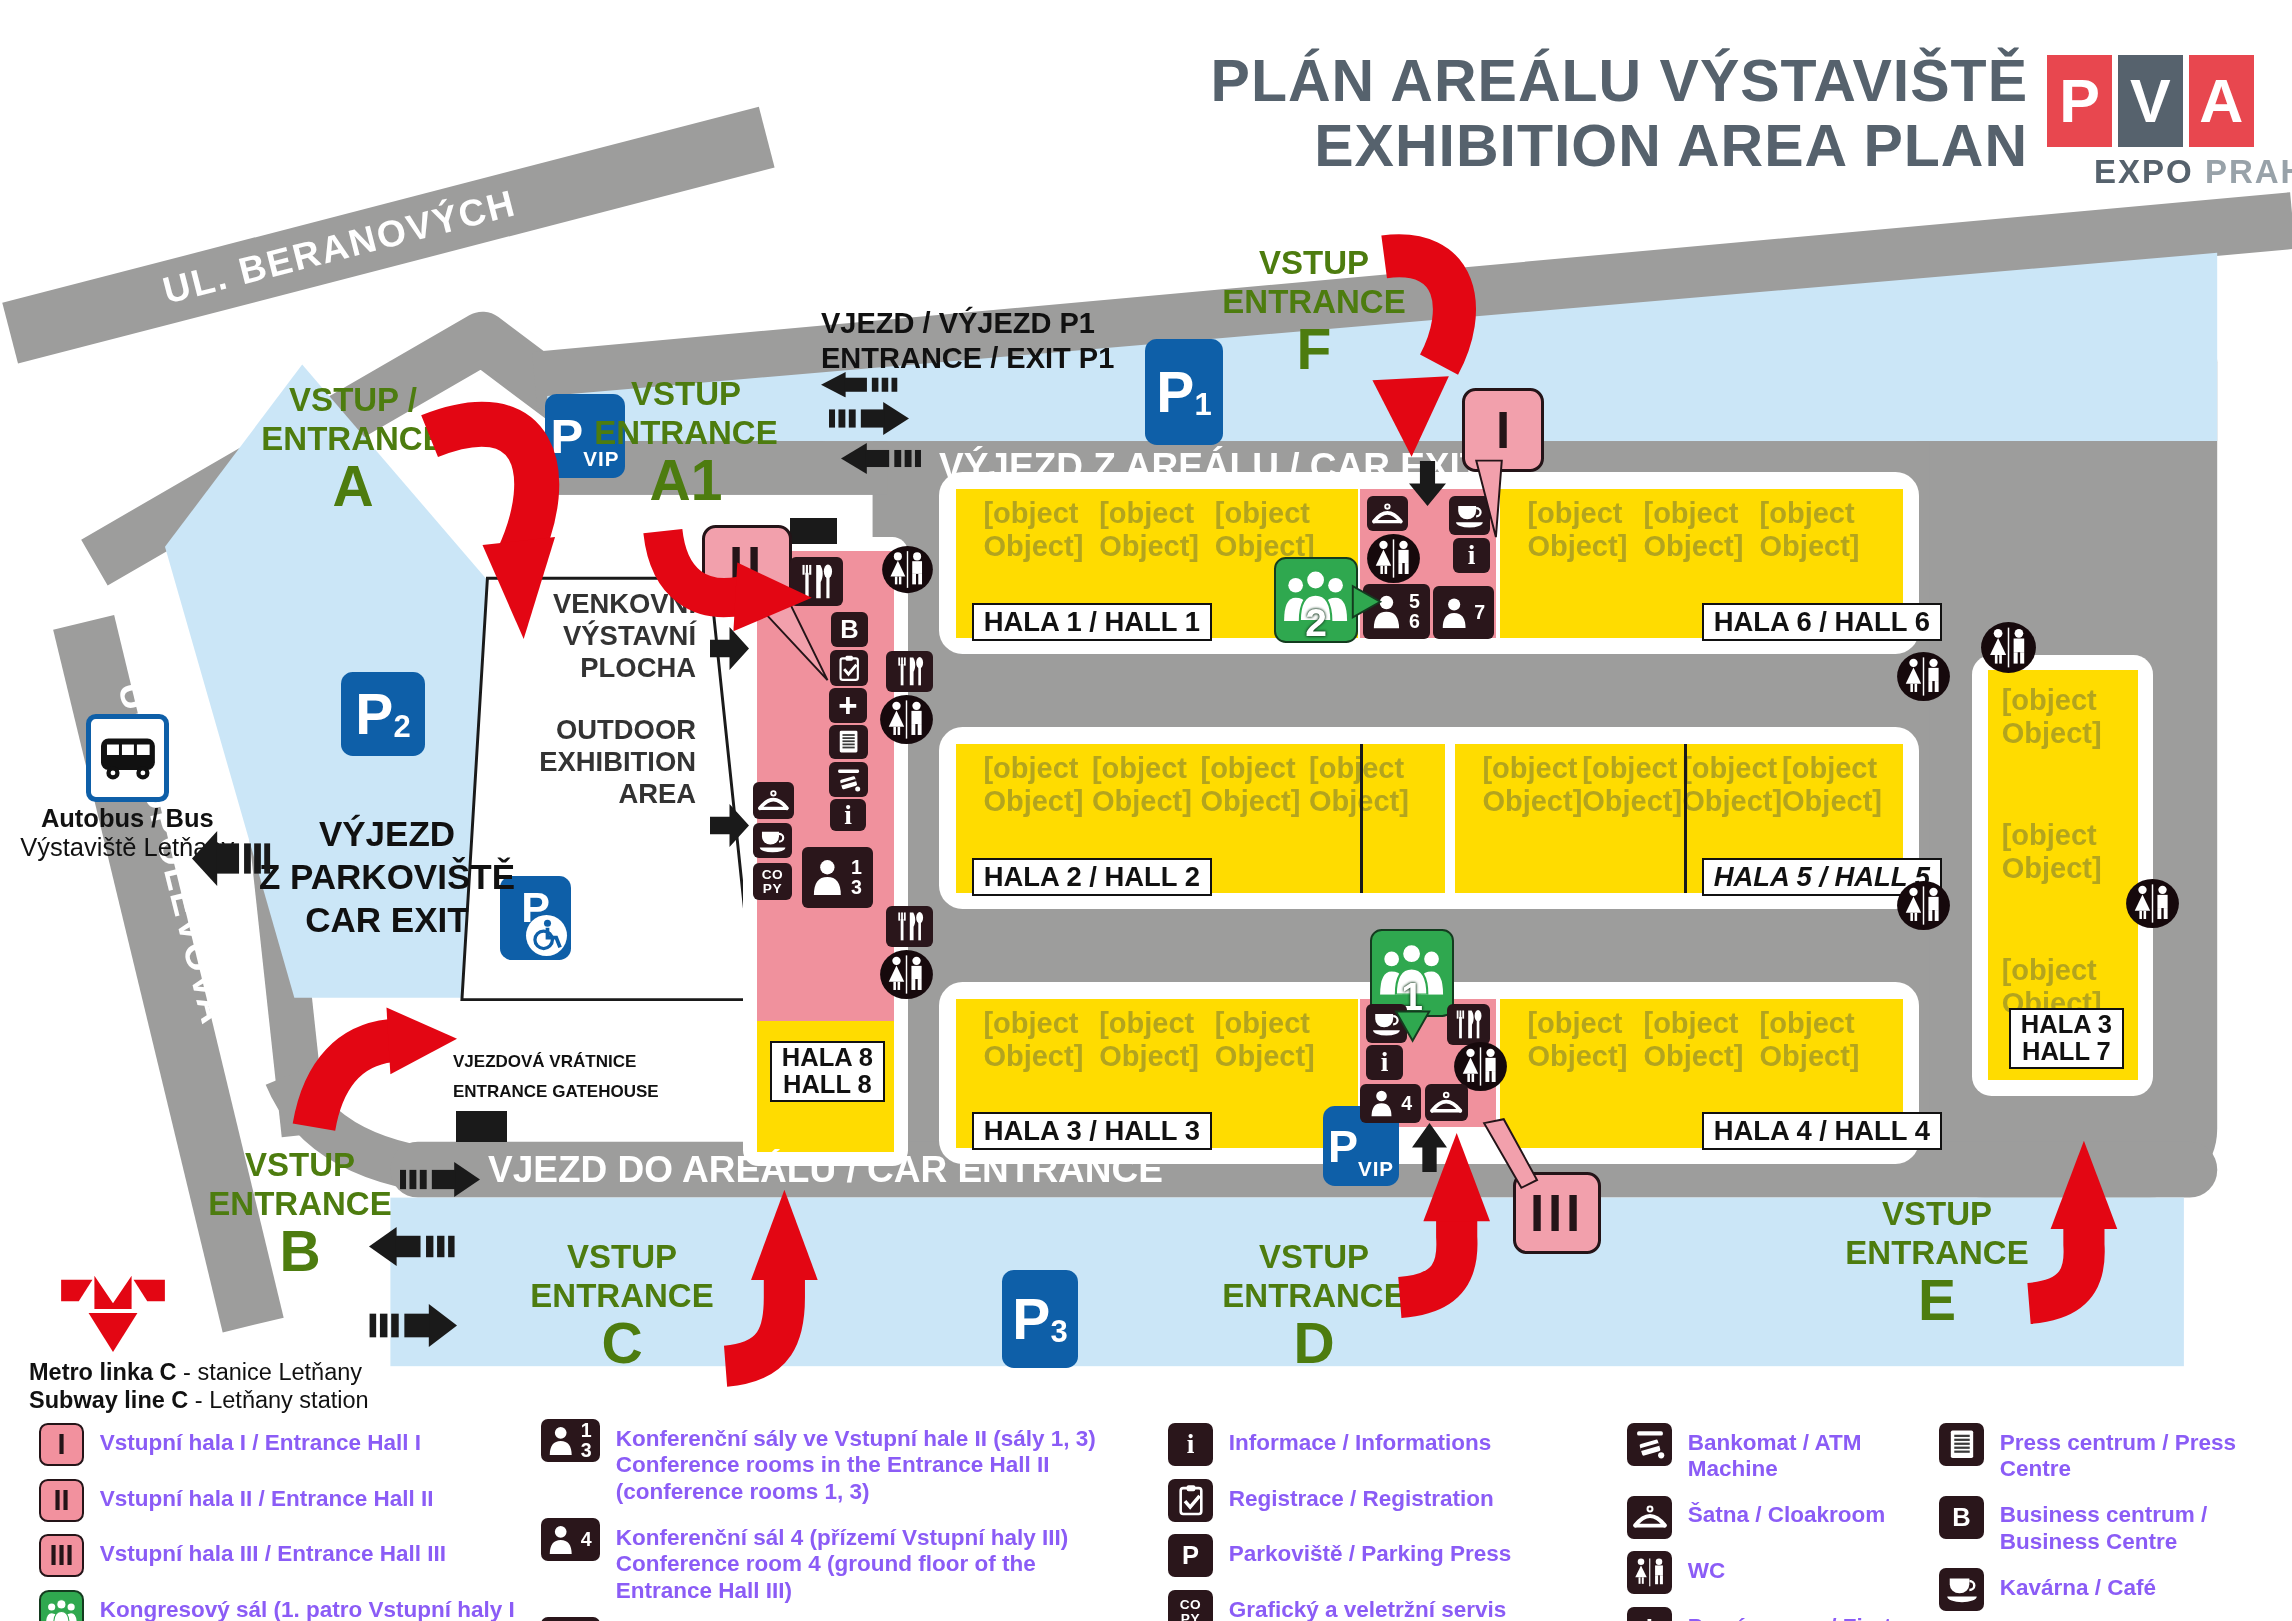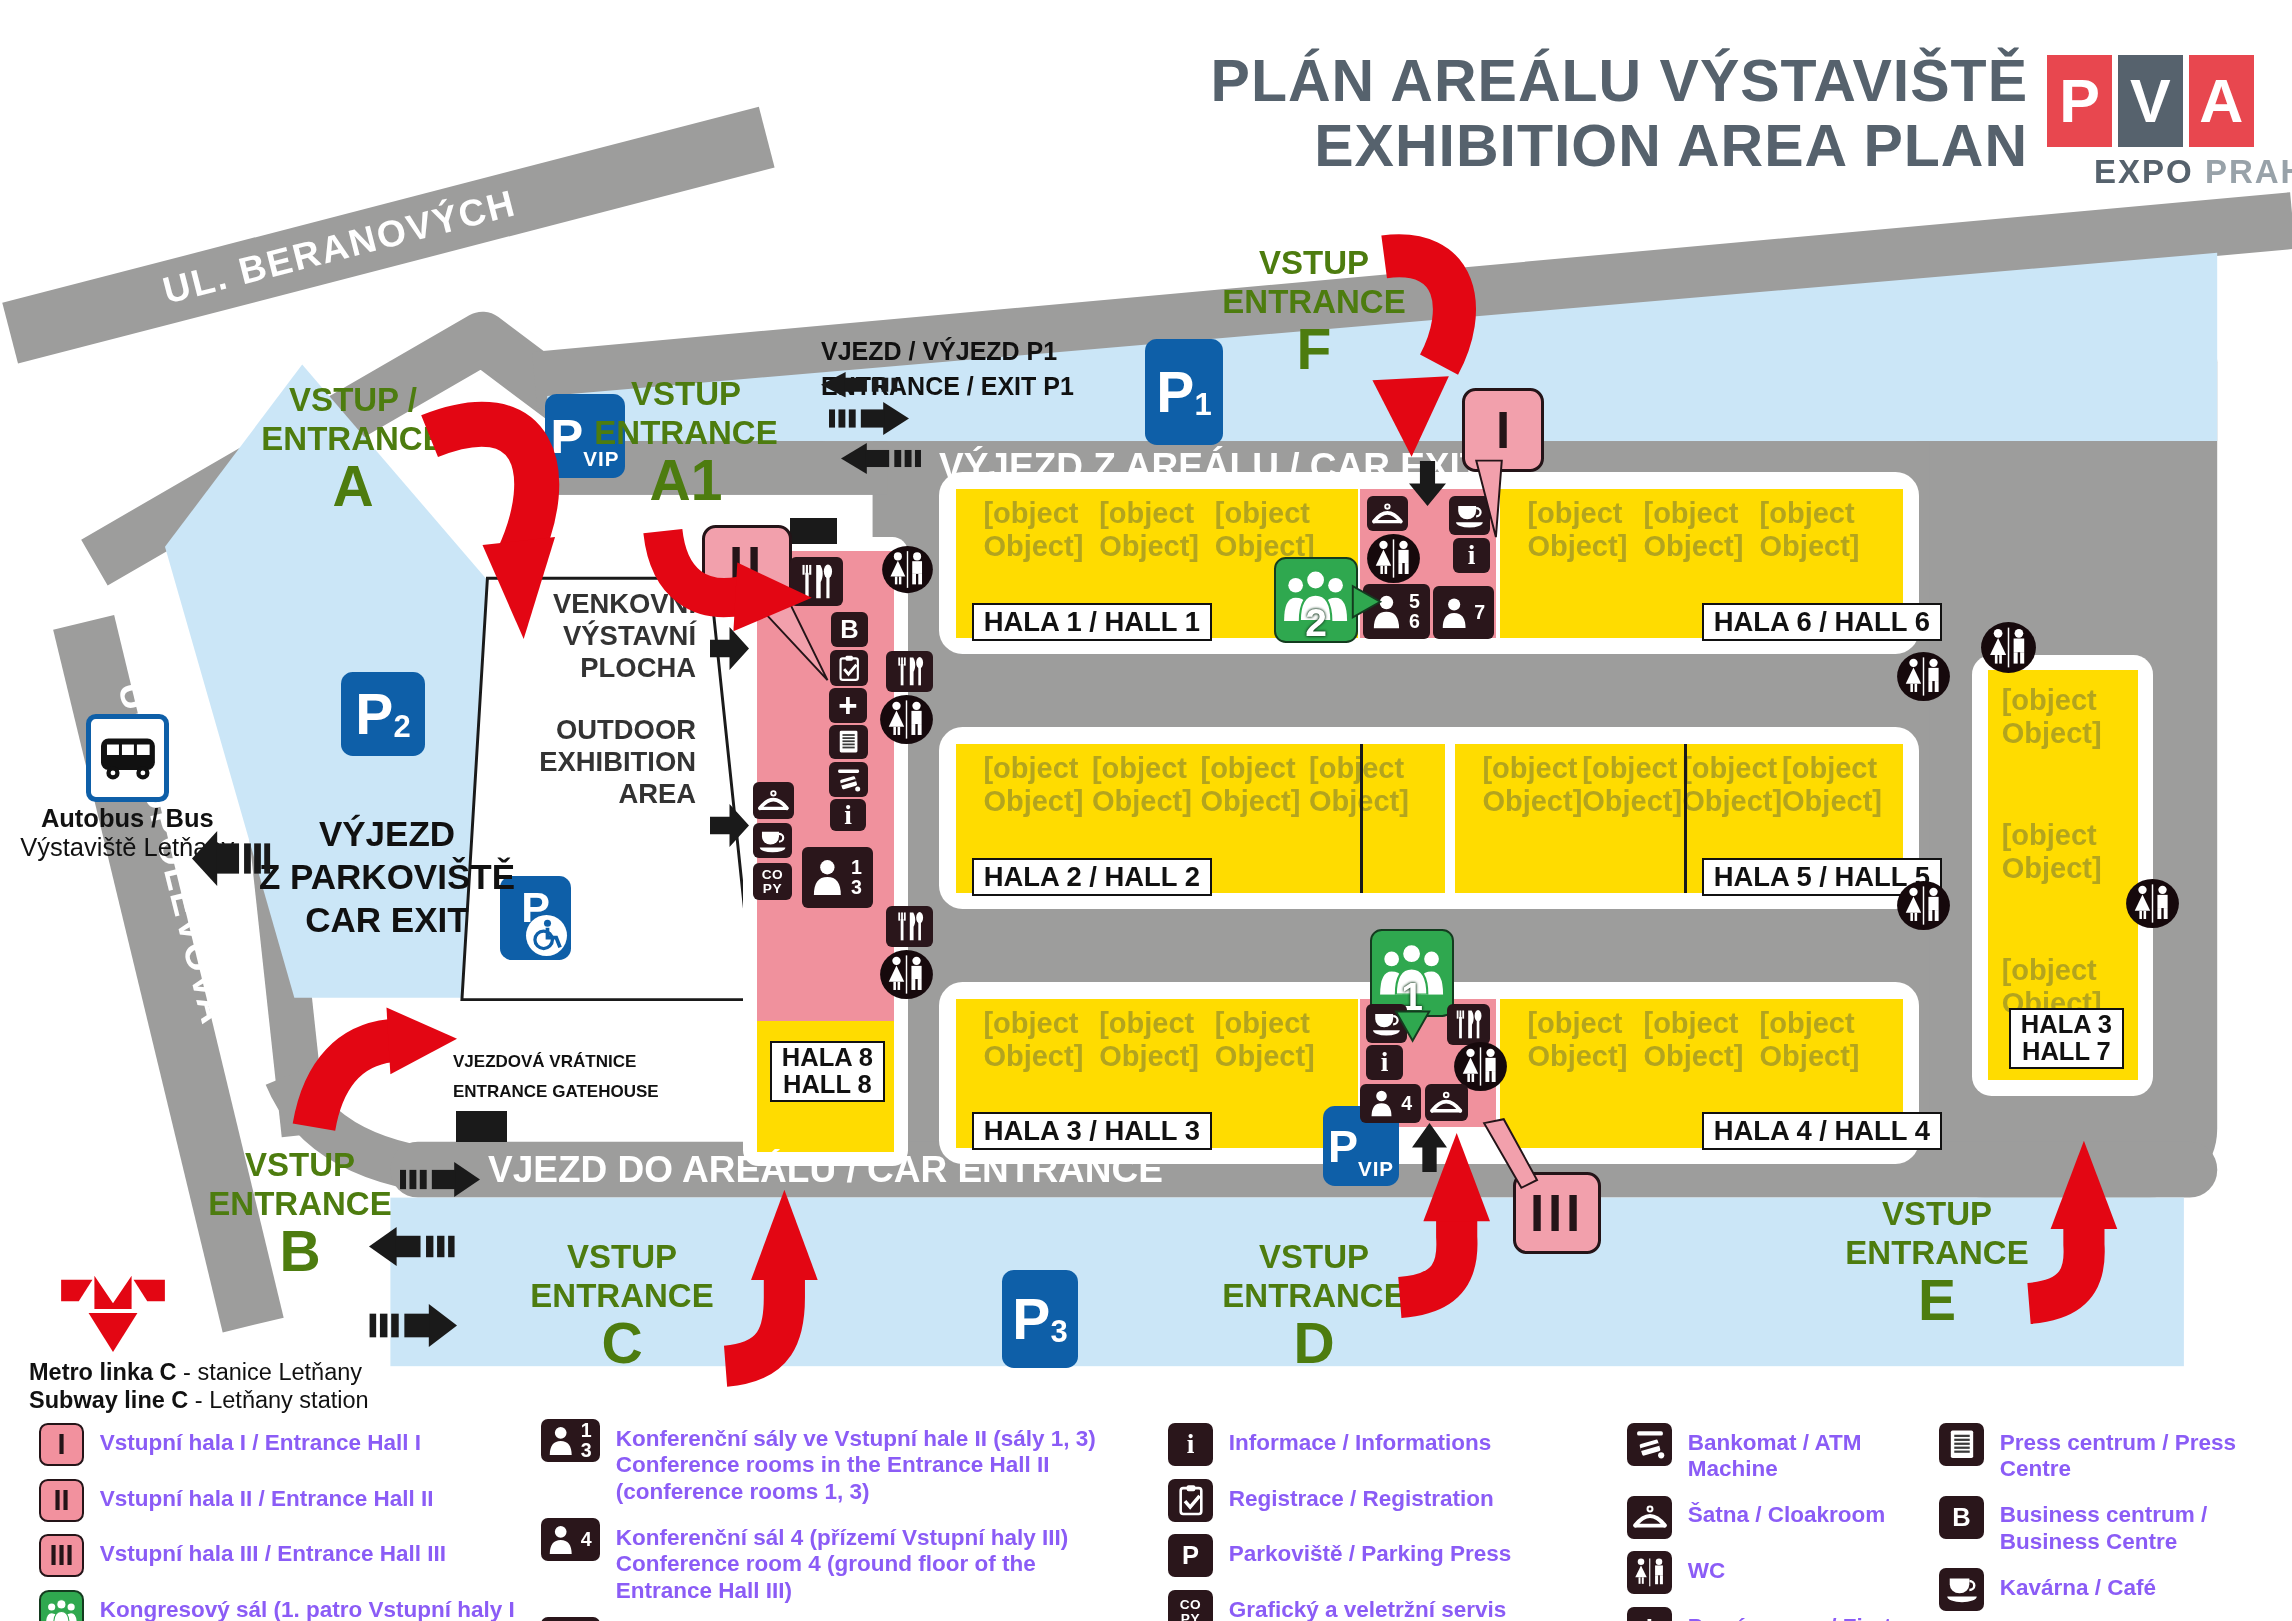--- a/index.html
+++ b/index.html
@@ -255,21 +255,21 @@
     <div class="secrow">
         <span class="sec">[object Object]</span>
         <span class="sec">[object Object]</span>
         <span class="sec">[object Object]</span>
         <span class="sec">[object Object]</span>
       </div>
   </div>
   <div class="divider" style="left:1360px;top:744px;height:149px;"></div>
   <div class="divider" style="left:1684px;top:744px;height:149px;"></div>
   <div class="hlabel" style="left:972px;top:858px;">HALA 2 / HALL 2</div>
-  <div class="hlabel" style="left:1702px;top:858px;">HALA 5 / HALL 5</div>
+  <div class="hlabel" style="left:1702px;top:858px;font-style:italic;">HALA 5 / HALL 5</div>
 
   <div class="hall" style="left:956px;top:999px;width:402px;height:149px;">
     <div class="secrow">
         <span class="sec">[object Object]</span>
         <span class="sec">[object Object]</span>
         <span class="sec">[object Object]</span>
       </div>
   </div>
   <div class="pinkhall" style="left:1360px;top:999px;width:136px;height:128px;"></div>
   <div class="hall" style="left:1500px;top:999px;width:403px;height:149px;">
@@ -360,21 +360,21 @@
       <div>AREA</div>
   </div>
 
   <div class="blktxt" style="left:453px;top:1047px;font-size:17px;line-height:30px;">
     <div>VJEZDOVÁ VRÁTNICE</div>
     <div>ENTRANCE GATEHOUSE</div>
   </div>
   <div class="abs" style="left:456px;top:1111px;width:51px;height:31px;background:#1a1a1a;"></div>
   <div class="abs" style="left:790px;top:518px;width:47px;height:25.5px;background:#1a1a1a;"></div>
 
-  <div class="blktxt" style="left:821px;top:306px;font-size:25px;line-height:35px;margin-top:28px;">
+  <div class="blktxt" style="left:821px;top:306px;font-size:29px;line-height:35px;">
     <div>VJEZD / VÝJEZD P1</div>
     <div>ENTRANCE / EXIT P1</div>
   </div>
 
   <svg class="abs" style="left:59px;top:1266px;" width="108" height="90" viewBox="0 0 110 92">
     <polygon points="2,14 34,14 20,36 2,36" fill="#E30613"></polygon>
     <polygon points="108,14 76,14 90,36 108,36" fill="#E30613"></polygon>
     <polygon points="36,10 55,38 74,10 74,44 36,44" fill="#E30613"></polygon>
     <polygon points="30,48 80,48 55,88" fill="#E30613"></polygon>
   </svg>

